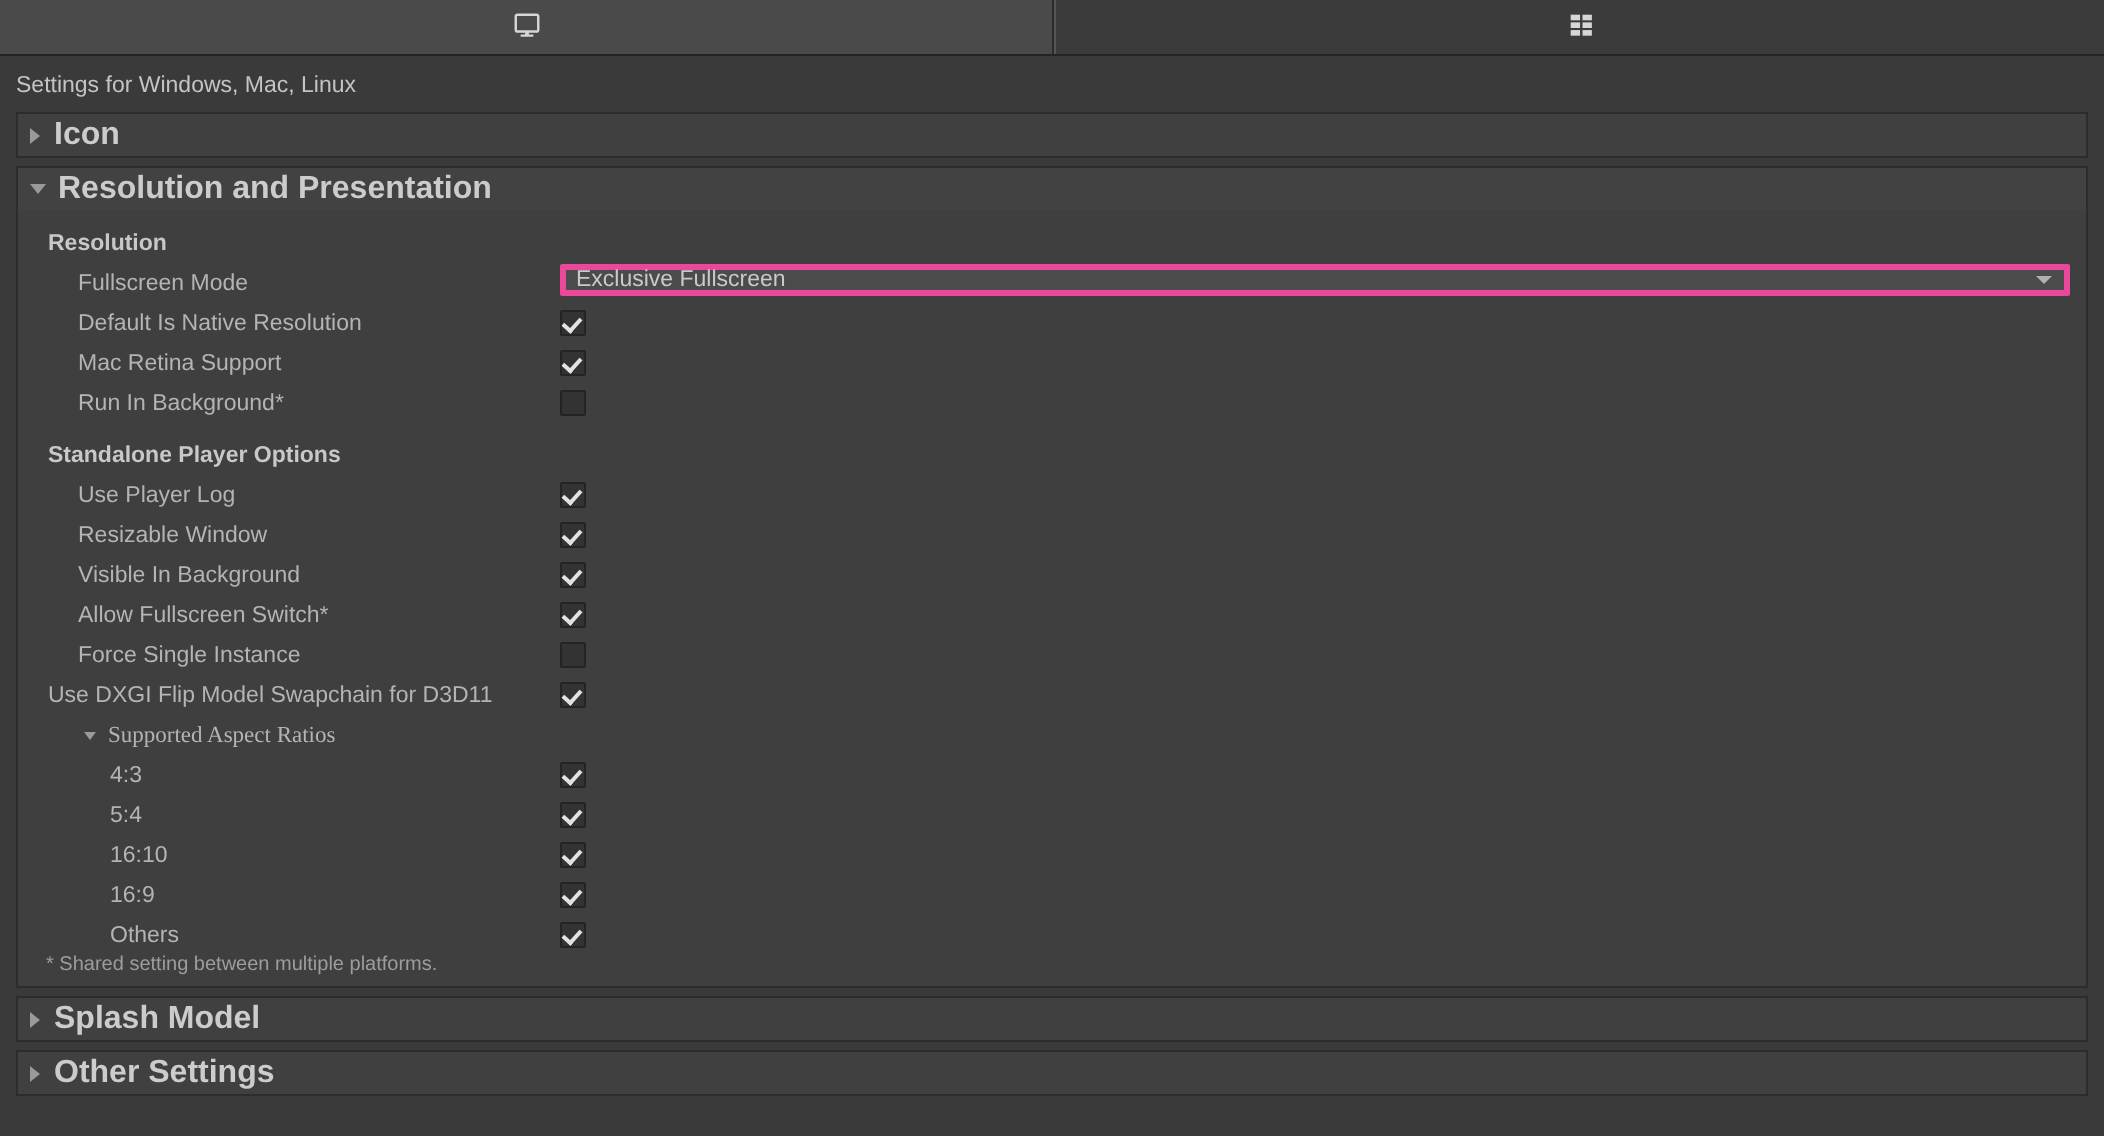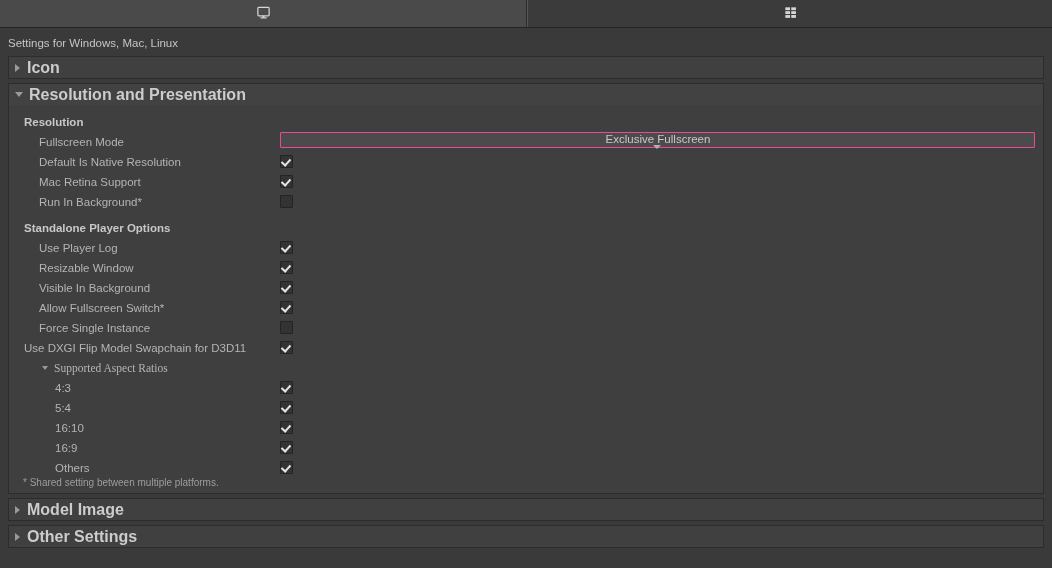--- a/index.html
+++ b/index.html
@@ -167,28 +167,27 @@
   }
 
   
   .dropdown {
     position: absolute;
     left: 271px;
     right: 8px;
     height: 16px;
     box-sizing: border-box;
     background: #4b4b4b;
-    border: 1px solid #ec4899;
+    border: 3px solid #ec4899;
     border-radius: 1px;
     display: flex;
     align-items: center;
     padding: 0 4px 0 5px;
     color: #c9c9c9;
     font-size: 11.5px;
-    flex-direction: column;
   }
   .dropdown .dd-label { flex: 1; }
   .dd-arrow {
     width: 0;
     height: 0;
     border-top: 4px solid #b0b0b0;
     border-left: 4px solid transparent;
     border-right: 4px solid transparent;
     margin-right: 2px;
   }
@@ -369,21 +368,21 @@
       </span>
     </div>
 
     <div class="footnote">* Shared setting between multiple platforms.</div>
   </div>
 </div>
 
 <div class="panel collapsed">
   <div class="foldout-header">
     <span class="tri right"></span>
-    <span>Model Image</span>
+    <span>Splash Model</span>
   </div>
 </div>
 
 <div class="panel collapsed">
   <div class="foldout-header">
     <span class="tri right"></span>
     <span>Other Settings</span>
   </div>
 </div>
 

